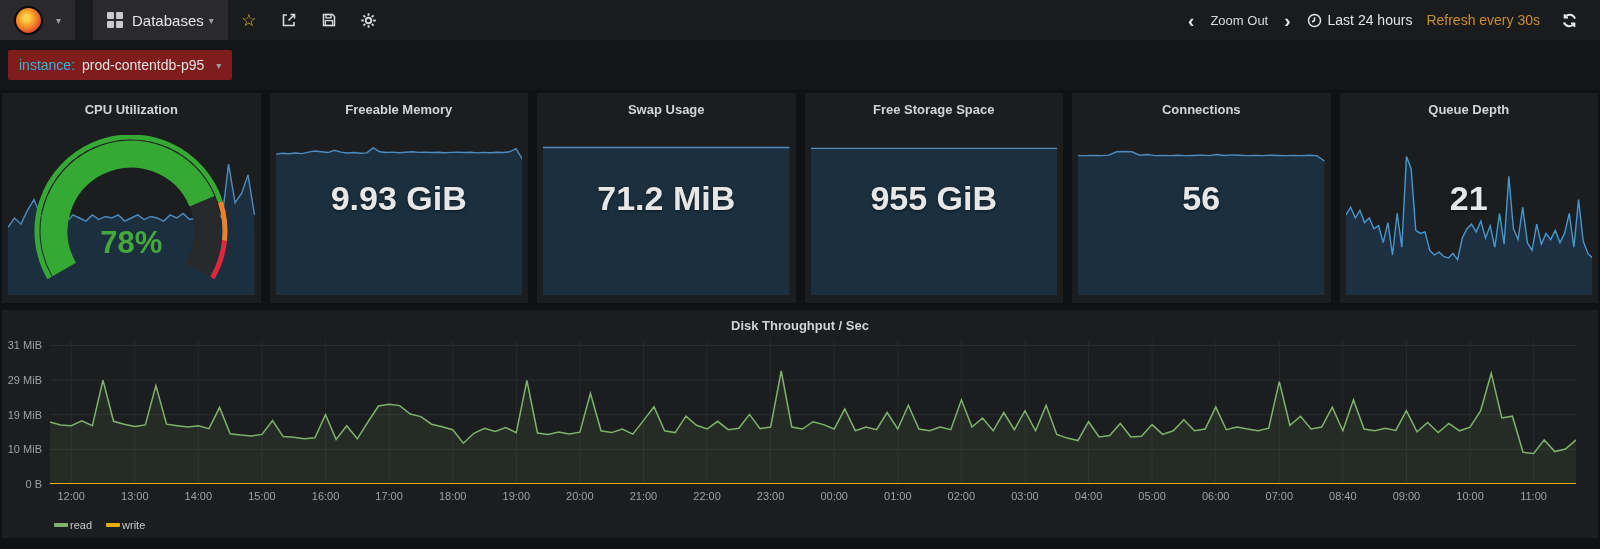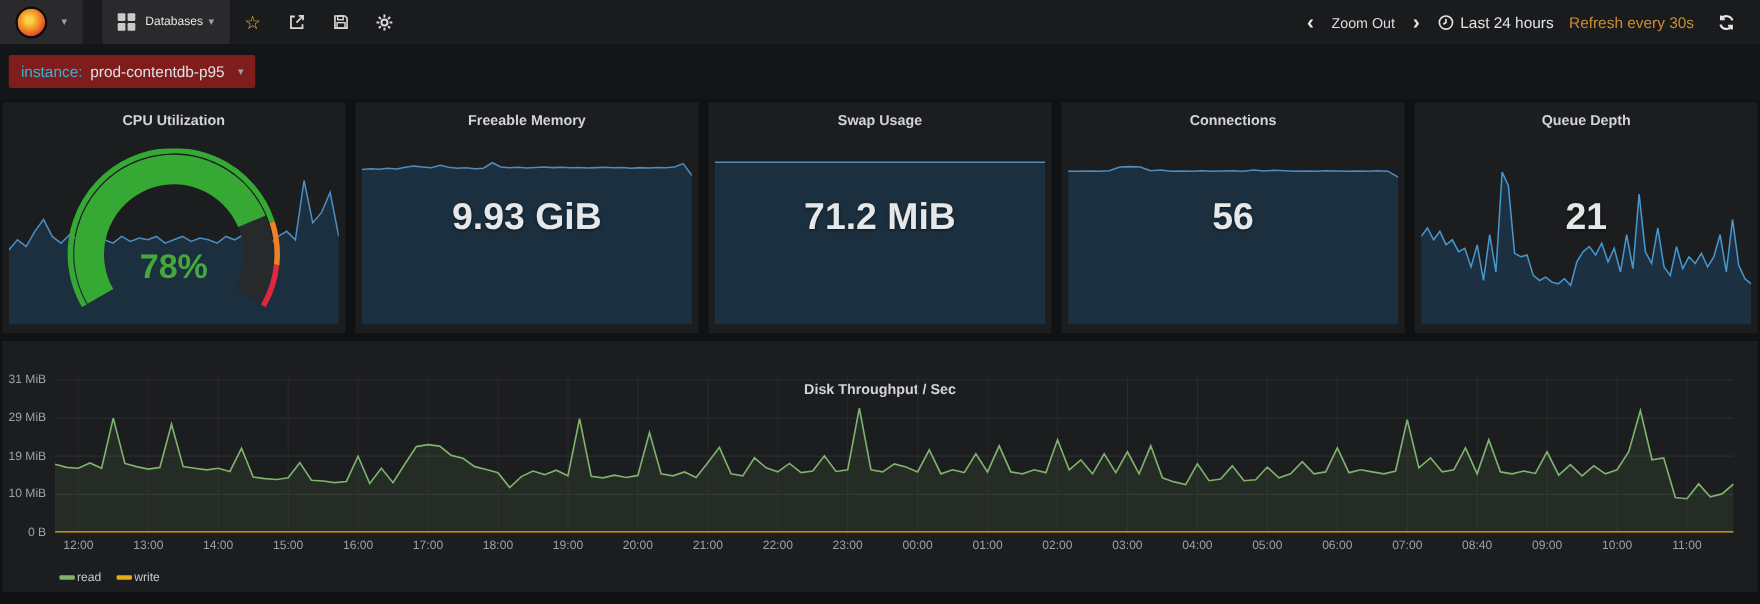--- a/index.html
+++ b/index.html
@@ -10,21 +10,21 @@
   .navbar { height:40px; background:#1a1b1d; display:flex; align-items:stretch; }
   .nav-seg { display:flex; align-items:center; padding:0 14px; }
   .nav-seg.raised { background:#2a2a2c; }
   .brand { gap:8px; }
   .logo-circle { width:29px; height:29px; border-radius:50%;
     background:radial-gradient(circle at 42% 40%, #fcd14f 0 14%, #f6a32a 34%, #ee7326 55%, #d9472f 72%, #161616 74%);
     border:2px solid #0c0c0c; }
   .caret { color:#9fa1a3; font-size:10px; margin-left:5px; }
   .grid-icon { display:grid; grid-template-columns:7px 7px; grid-template-rows:7px 7px; gap:2px; margin-right:9px; }
   .grid-icon span { background:#c9cacb; border-radius:1px; }
-  .dash-title { font-size:11px; color:#e3e4e5; }
+  .dash-title { font-size:15px; color:#e3e4e5; }
   .nav-icons { display:flex; align-items:center; gap:10px; padding-left:6px; }
   .icon-btn { width:30px; height:28px; display:flex; align-items:center; justify-content:center; cursor:pointer; }
   .star-glyph { color:#eab839; font-size:17px; }
   .nav-right { margin-left:auto; display:flex; align-items:center; gap:14px; padding-right:16px; }
   .chev { color:#e6e7e8; font-size:19px; font-weight:bold; line-height:1; cursor:pointer; padding:0 2px; }
   .zoom-out { font-size:13px; color:#d8d9da; cursor:pointer; }
   .time-pick { display:flex; align-items:center; gap:6px; font-size:14px; color:#e3e4e5; cursor:pointer; }
   .refresh-int { font-size:14px; color:#ca8c36; cursor:pointer; }
   svg.mini { display:block; }
 
@@ -42,21 +42,21 @@
   .spark { position:absolute; left:6px; right:6px; top:48px; bottom:8px; width:calc(100% - 12px); height:154px; z-index:1; }
   .stat-value { position:absolute; left:0; right:0; top:50%; transform:translateY(-50%); text-align:center;
     font-size:34px; font-weight:bold; color:#e6e7e8; z-index:4; text-shadow:0 1px 3px rgba(0,0,0,.55); }
   .gauge-wrap { position:absolute; left:50%; top:42px; transform:translateX(-50%); z-index:3; }
   .gauge-value { position:absolute; left:0; right:0; top:132px; text-align:center;
     font-size:31px; font-weight:bold; z-index:4; }
 
   
   .graph-panel { position:relative; margin:7px 2px 0 2px; height:228px; background:#1b1d1f; }
   .graph-title { position:absolute; top:8px; left:0; right:0; text-align:center;
-    font-size:13px; font-weight:bold; color:#d3d4d6; cursor:pointer;margin-top:28px; }
+    font-size:13px; font-weight:bold; color:#d3d4d6; cursor:pointer; }
   .plot { position:absolute; left:48px; right:22px; top:30px; height:144px; }
   .plot svg { position:absolute; inset:0; width:100%; height:100%; }
   .y-axis { position:absolute; left:0; top:30px; width:44px; height:144px; }
   .ylab { position:absolute; right:4px; font-size:11px; color:#9fa1a3; white-space:nowrap; }
   .x-axis { position:absolute; left:48px; right:22px; top:180px; height:14px; }
   .xlab { position:absolute; transform:translateX(-50%); font-size:11px; color:#9fa1a3; white-space:nowrap; }
   .legend { position:absolute; left:52px; bottom:7px; display:flex; gap:14px; align-items:center; }
   .legend-item { display:flex; align-items:center; gap:2px; font-size:11px; color:#c7c8c9; cursor:pointer; }
   .legend-dash { width:14px; height:4px; border-radius:1px; }
 </style>
@@ -160,20 +160,28 @@
       </svg>
     <div class="stat-value">9.93 GiB</div>
   </div>
   <div class="panel">
     <div class="panel-title">Swap Usage</div>
     <svg class="spark" viewBox="0 0 100 100" preserveAspectRatio="none">
         <polygon points="0,100 0,4.20 14.285714285714285,4.20 28.57142857142857,4.20 42.857142857142854,4.20 57.14285714285714,4.20 71.42857142857143,4.20 85.71428571428571,4.20 100,4.20 100,100" fill="rgba(31,118,189,0.20)"></polygon>
         <polyline points="0,4.20 14.285714285714285,4.20 28.57142857142857,4.20 42.857142857142854,4.20 57.14285714285714,4.20 71.42857142857143,4.20 85.71428571428571,4.20 100,4.20" fill="none" stroke="#4e8cbf" stroke-width="1.4" vector-effect="non-scaling-stroke"></polyline>
       </svg>
     <div class="stat-value">71.2 MiB</div>
+  </div>
+  <div class="panel">
+    <div class="panel-title">Free Storage Space</div>
+    <svg class="spark" viewBox="0 0 100 100" preserveAspectRatio="none">
+        <polygon points="0,100 0,4.80 14.285714285714285,4.80 28.57142857142857,4.80 42.857142857142854,4.80 57.14285714285714,4.80 71.42857142857143,4.80 85.71428571428571,4.80 100,4.80 100,100" fill="rgba(31,118,189,0.20)"></polygon>
+        <polyline points="0,4.80 14.285714285714285,4.80 28.57142857142857,4.80 42.857142857142854,4.80 57.14285714285714,4.80 71.42857142857143,4.80 85.71428571428571,4.80 100,4.80" fill="none" stroke="#4e8cbf" stroke-width="1.4" vector-effect="non-scaling-stroke"></polyline>
+      </svg>
+    <div class="stat-value">955 GiB</div>
   </div>
   <div class="panel">
     <div class="panel-title">Connections</div>
     <svg class="spark" viewBox="0 0 100 100" preserveAspectRatio="none">
         <polygon points="0,100 0,9.50 3.125,9.50 6.25,9.40 9.375,9.50 12.5,9.20 15.625,7.00 18.75,6.80 21.875,7.00 25,9.20 28.125,8.80 31.25,9.50 34.375,9.40 37.5,9.50 40.625,9.30 43.75,9.50 46.875,9.40 50,9.20 53.125,9.50 56.25,8.80 59.375,9.40 62.5,9.00 65.625,9.30 68.75,9.50 71.875,9.40 75,9.50 78.125,9.30 81.25,9.40 84.375,9.50 87.5,9.40 90.625,9.50 93.75,9.30 96.875,9.50 100,13.00 100,100" fill="rgba(31,118,189,0.20)"></polygon>
         <polyline points="0,9.50 3.125,9.50 6.25,9.40 9.375,9.50 12.5,9.20 15.625,7.00 18.75,6.80 21.875,7.00 25,9.20 28.125,8.80 31.25,9.50 34.375,9.40 37.5,9.50 40.625,9.30 43.75,9.50 46.875,9.40 50,9.20 53.125,9.50 56.25,8.80 59.375,9.40 62.5,9.00 65.625,9.30 68.75,9.50 71.875,9.40 75,9.50 78.125,9.30 81.25,9.40 84.375,9.50 87.5,9.40 90.625,9.50 93.75,9.30 96.875,9.50 100,13.00" fill="none" stroke="#4e8cbf" stroke-width="1.4" vector-effect="non-scaling-stroke"></polyline>
       </svg>
     <div class="stat-value">56</div>
   </div>
   <div class="panel">

